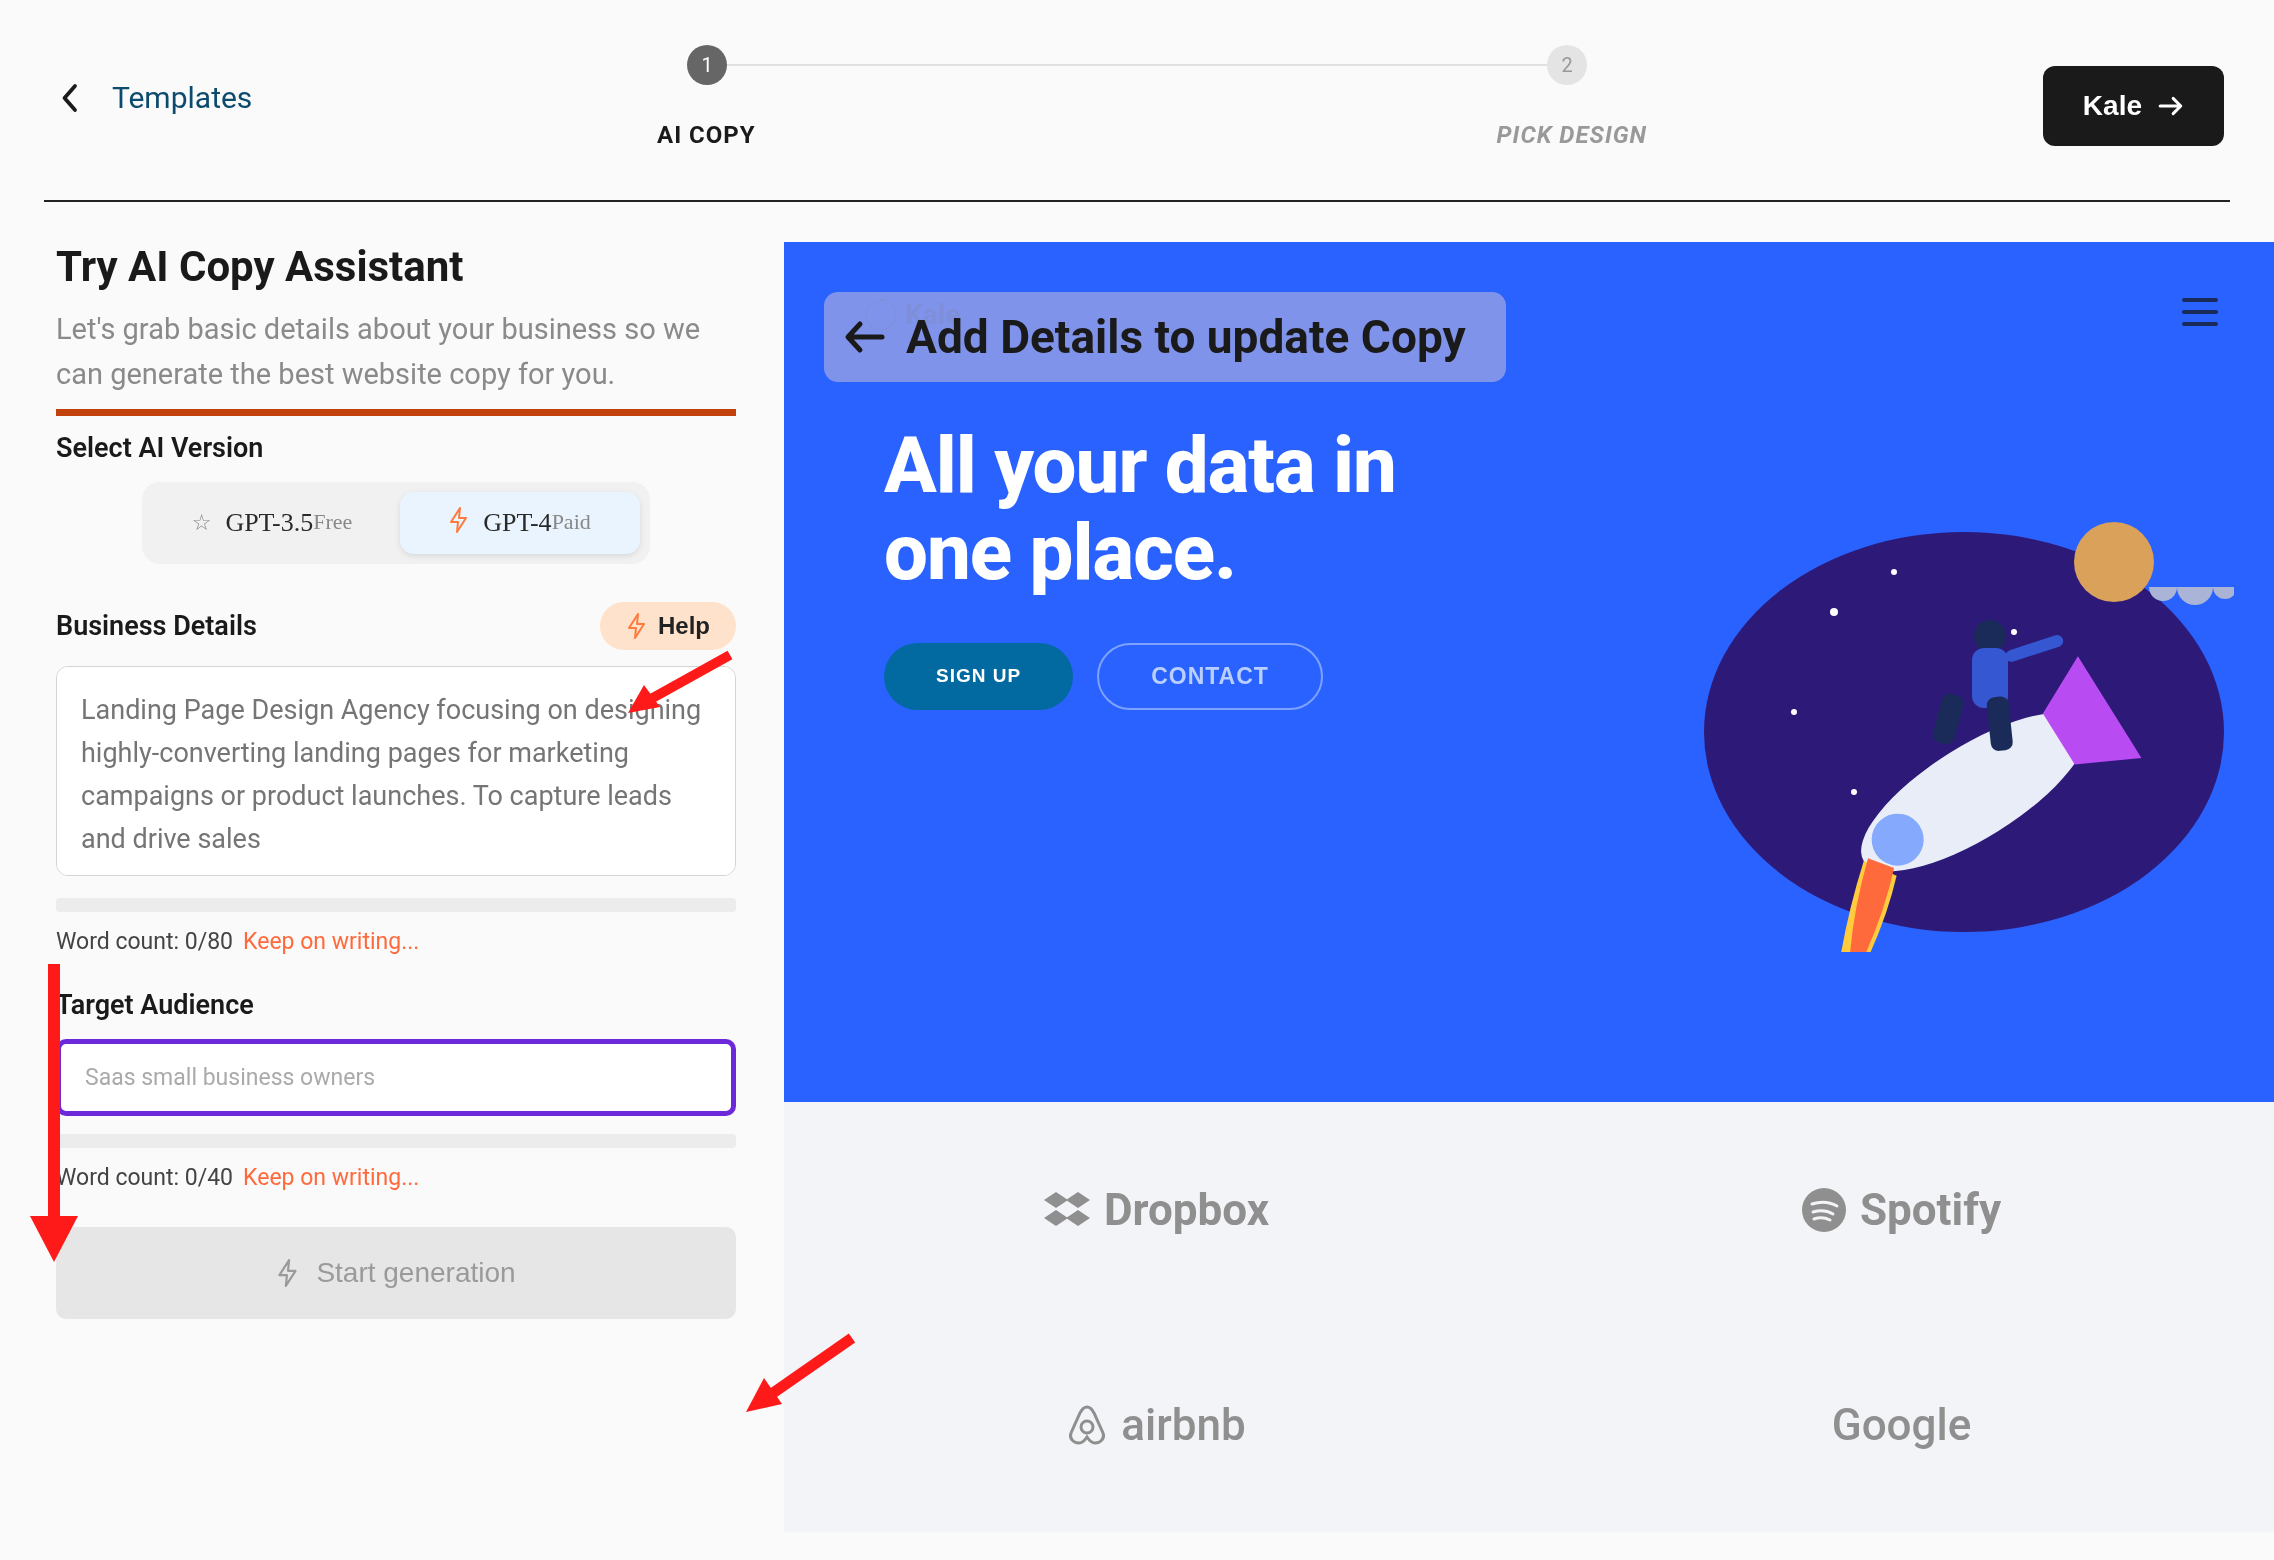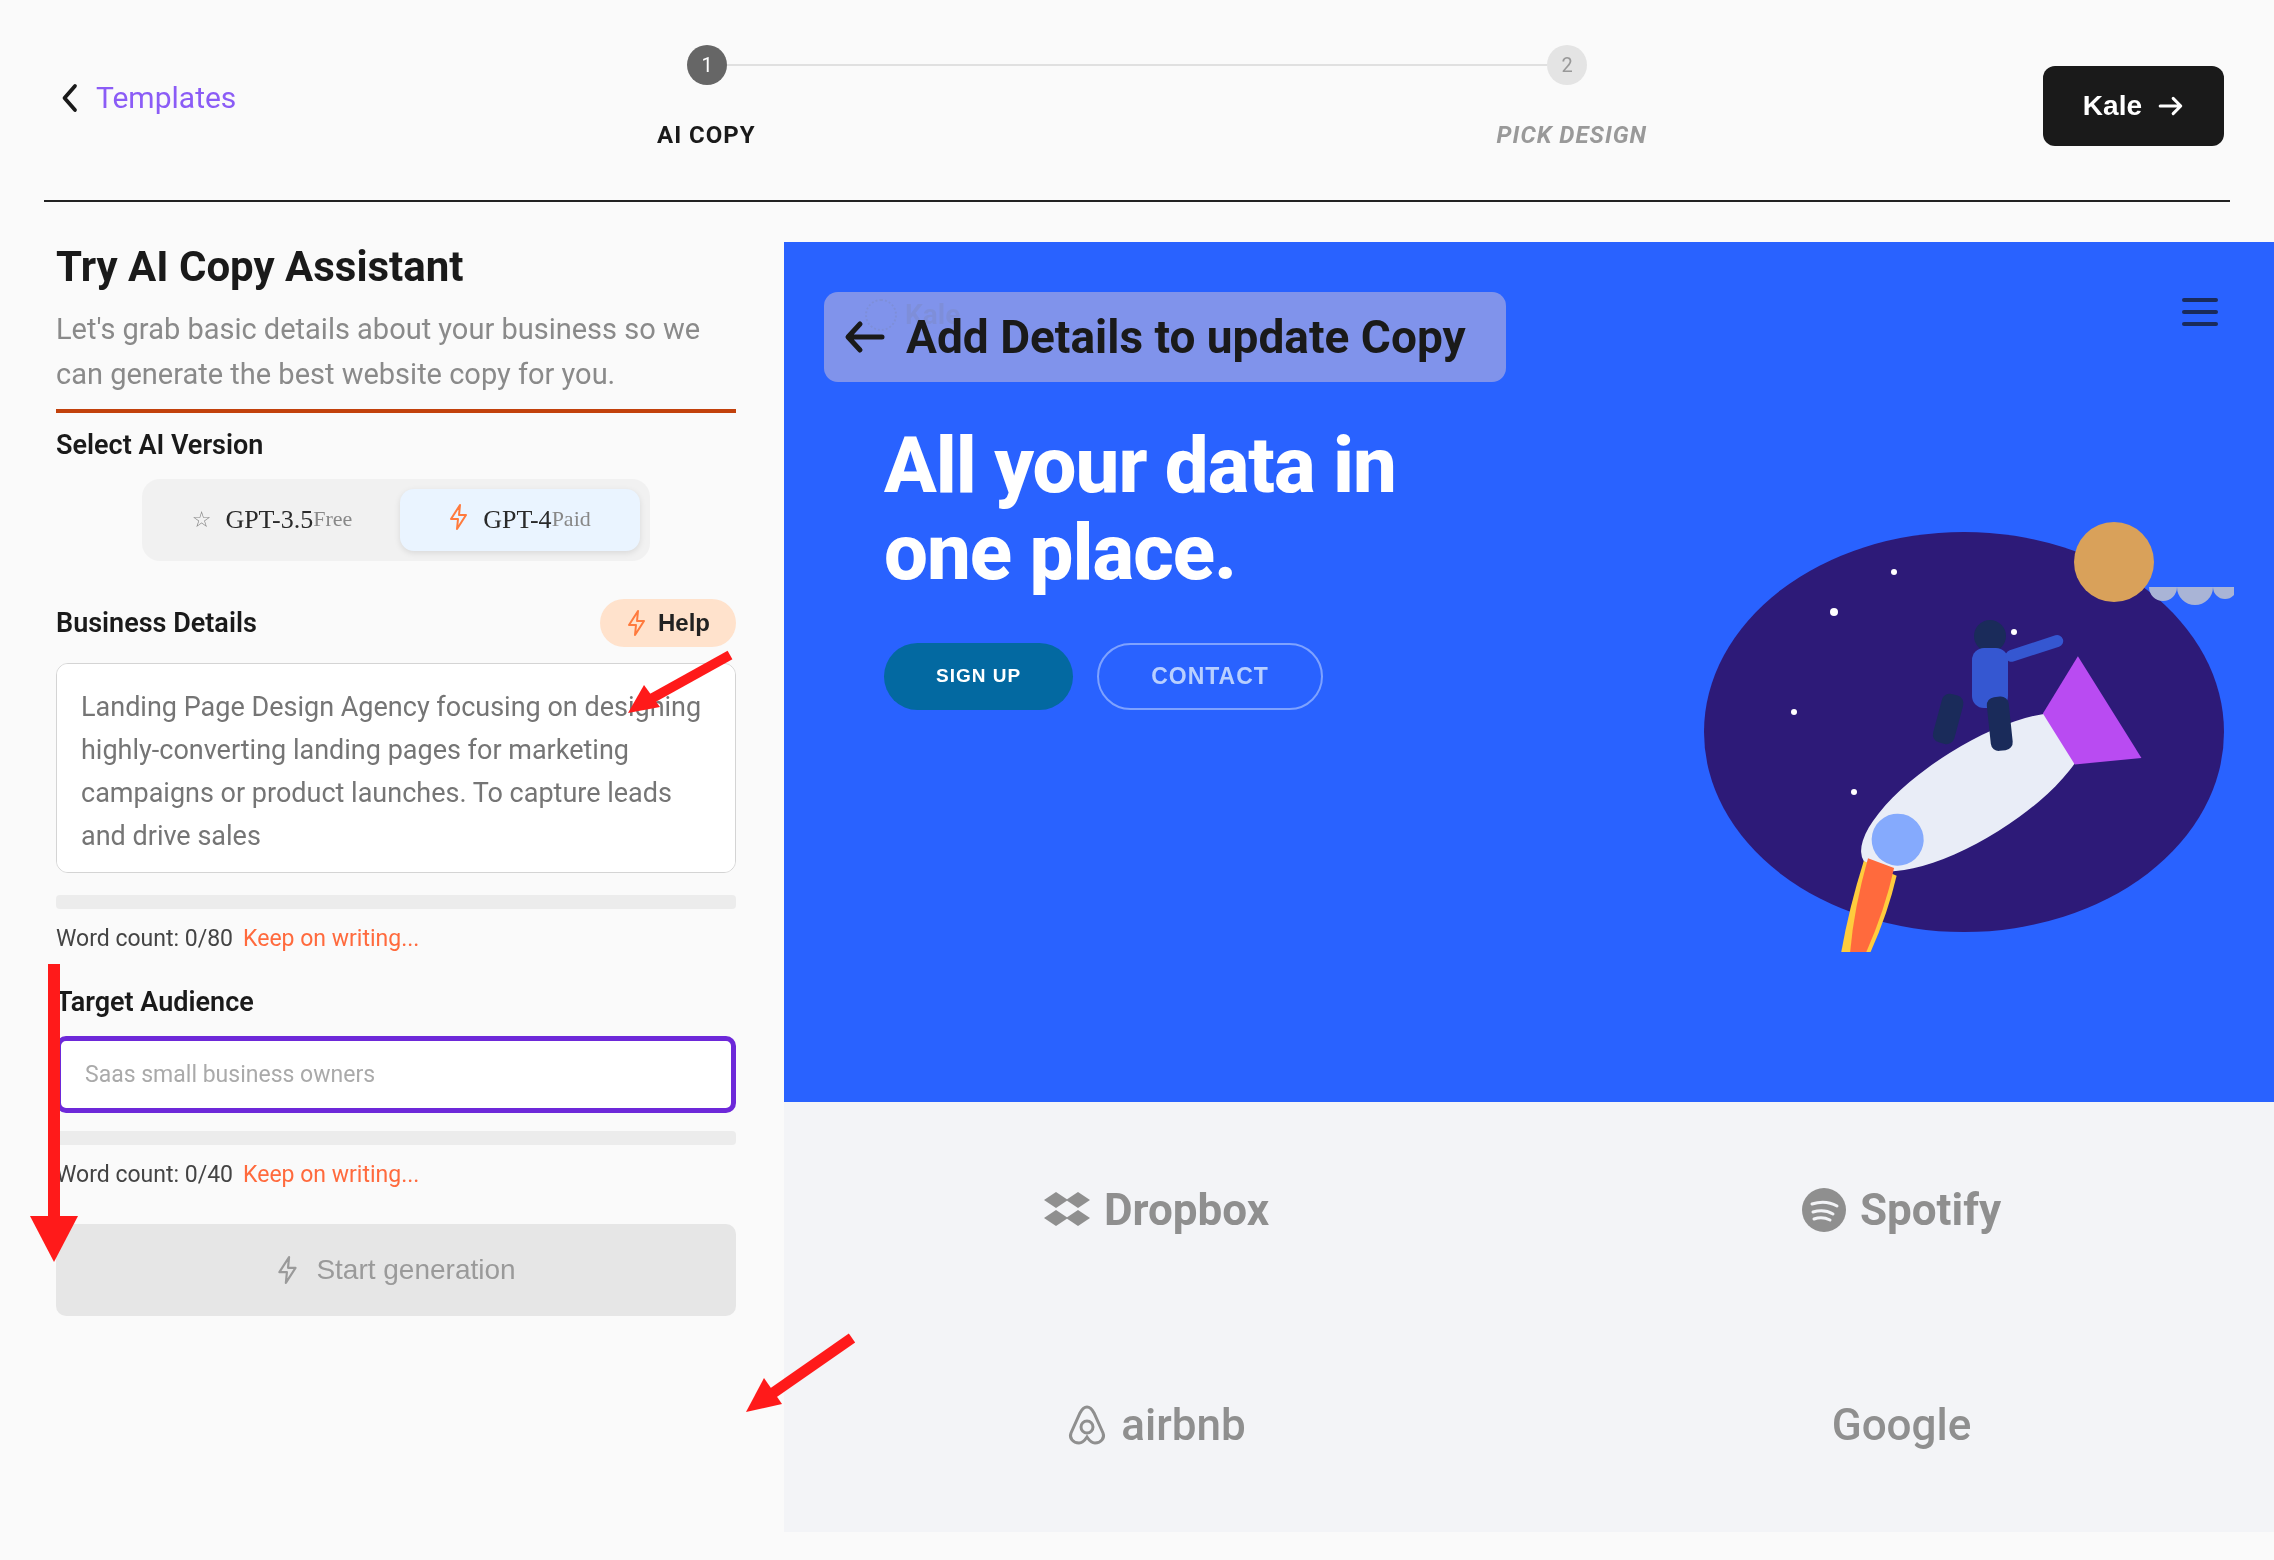--- a/index.html
+++ b/index.html
@@ -14,23 +14,23 @@
 .topbar {
   display: flex;
   align-items: flex-start;
   padding: 50px 50px 0 60px;
   position: relative;
   height: 200px;
 }
 .templates-link {
   display: flex;
   align-items: center;
-  gap: 18px;
+  gap: 34px;
   font-size: 30px;
-  color: #8b5cf6;
+  color: #0c4a6e;
   cursor: pointer;
   margin-top: 30px;
 }
 .stepper {
   position: absolute;
   left: 50%;
   top: 45px;
   transform: translateX(-50%);
   display: flex;
   flex-direction: column;
@@ -90,21 +90,21 @@
   font-weight: 700;
   color: #1a1a1a;
   margin-bottom: 16px;
 }
 .subtitle {
   font-size: 29px;
   color: #8a8a8a;
   line-height: 1.55;
   margin-bottom: 8px;
   padding-bottom: 12px;
-  border-bottom: 4px solid #c2410c;
+  border-bottom: 7px solid #c2410c;
 }
 .section-label-lg {
   font-size: 27px; font-weight: 600; color: #1a1a1a;
   margin-top: 16px; margin-bottom: 18px;
 }
 .version-group {
   display: flex;
   background: #f1f1f1;
   border-radius: 18px;
   padding: 10px;

